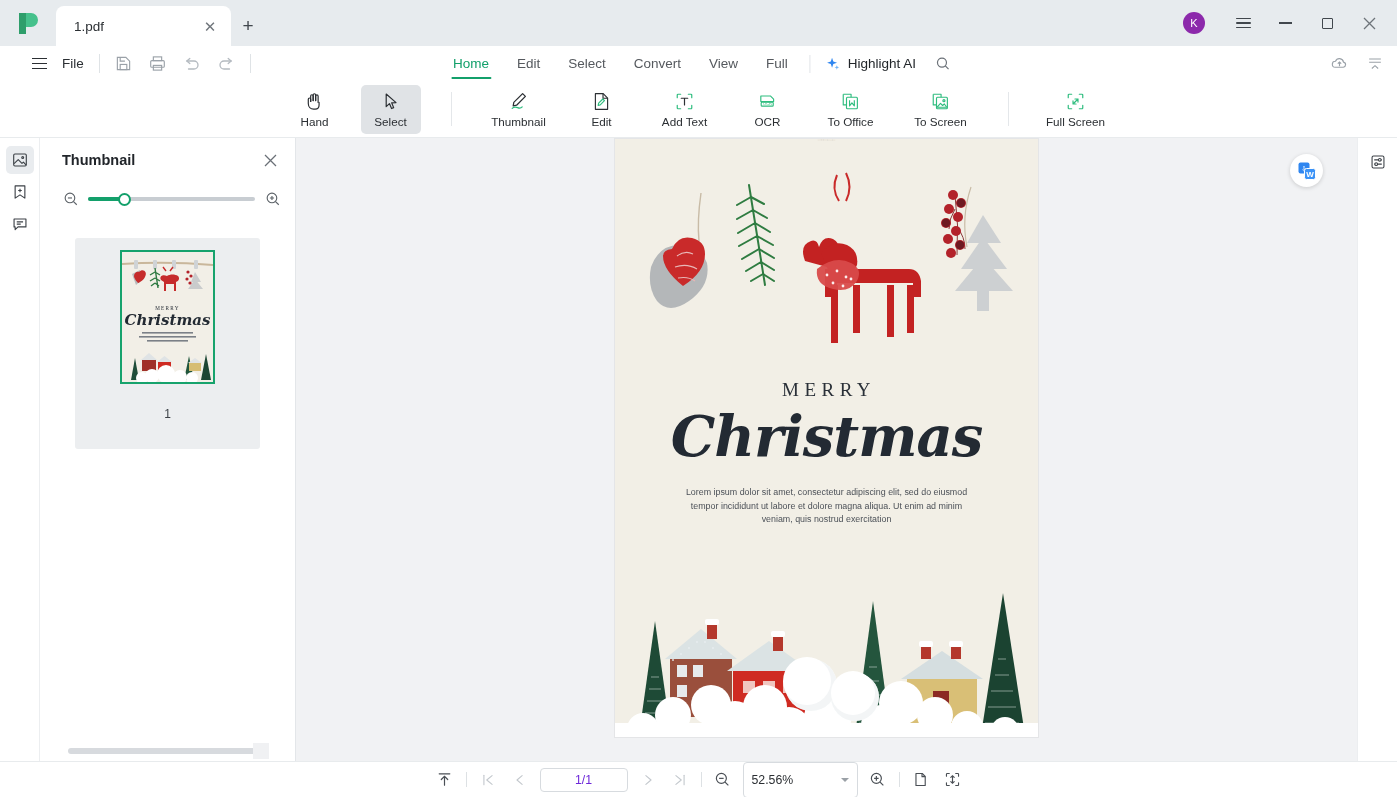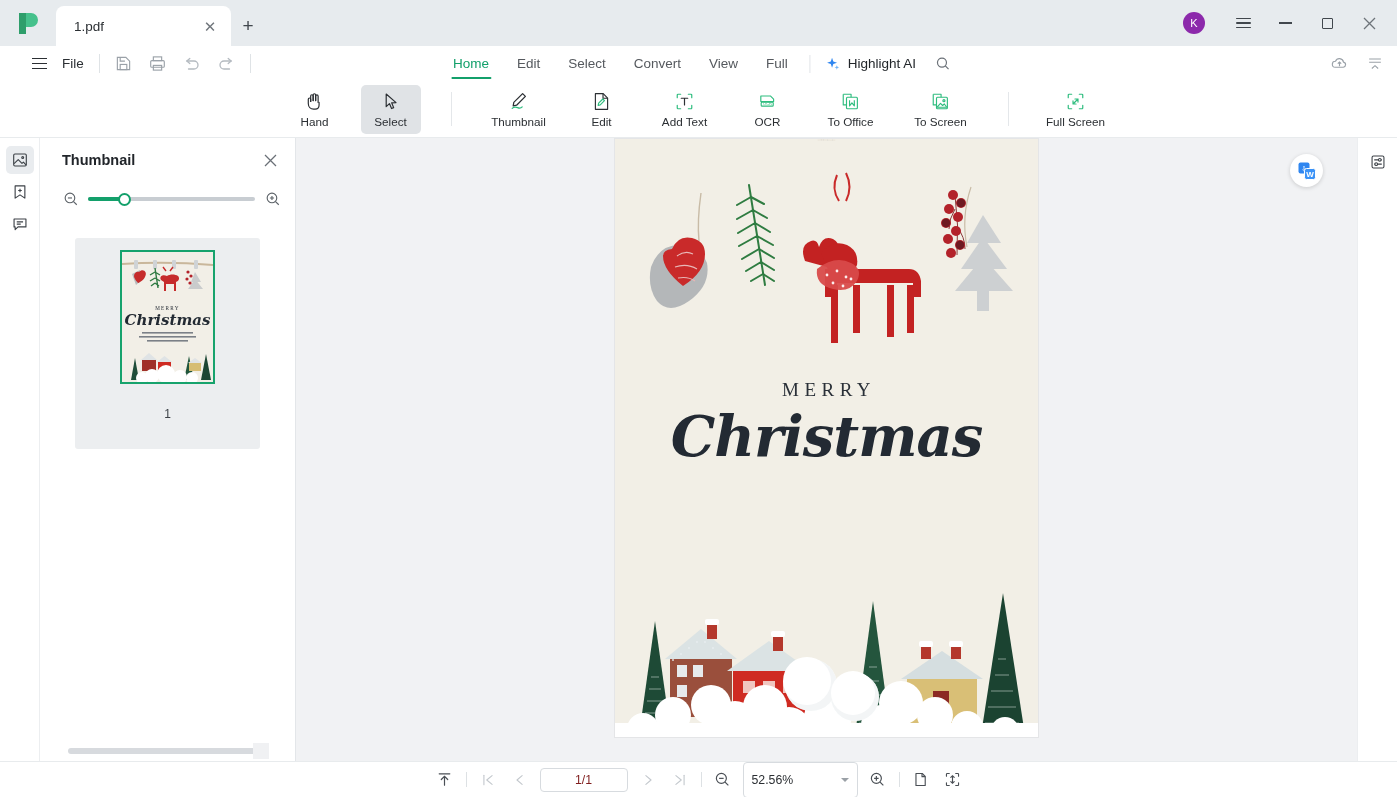--- a/index.html
+++ b/index.html
@@ -190,21 +190,21 @@
   .bottombar {
     height: 36px; flex: 0 0 36px; background: #fff;
     display: flex; align-items: center; justify-content: center; gap: 0;
     border-top: 1px solid #e8ebed;
   }
   .bb-ico { width: 32px; height: 28px; display: flex; align-items: center; justify-content: center; color: #4a4f55; }
   .bb-ico.dim { color: #c3c8cd; }
   .bb-sep { width: 1px; height: 15px; background: #dde1e4; margin: 0 5px; }
   .page-box {
     width: 88px; height: 24px; border: 1px solid #d7dbdf; border-radius: 4px;
-    display: flex; align-items: center; justify-content: center; font-size: 12.3px; color: #7f1d1d;
+    display: flex; align-items: center; justify-content: center; font-size: 12.3px; color: #6d28d9;
     margin: 0 4px;
   }
   .zoom-box {
     width: 115px; height: 36px; border: 1px solid #d7dbdf; border-radius: 4px;
     display: flex; align-items: center; padding: 0 8px; margin: 0 4px;
   }
   .zoom-val { font-size: 12.3px; color: #2b2f33; flex: 1; }
   .caret { width: 0; height: 0; border-left: 4px solid transparent; border-right: 4px solid transparent; border-top: 4.5px solid #9aa0a6; }
 </style>
 </head>
@@ -625,20 +625,21 @@
           <g fill="#6e1a22">
             <circle cx="346" cy="46" r="4.2"></circle>
               <circle cx="331" cy="66" r="4.2"></circle>
               <circle cx="345" cy="88" r="4.2"></circle>
           </g>
         </svg>
 
         <div class="card-text">
           <div class="merry">MERRY</div>
           <div class="xmas">Christmas</div>
+          <div class="lorem">Lorem ipsum dolor sit amet, consectetur adipiscing elit, sed do eiusmod tempor incididunt ut labore et dolore magna aliqua. Ut enim ad minim veniam, quis nostrud exercitation</div>
         </div>
 
         <svg class="snow-scene" viewBox="0 0 423 180">
           <rect width="423" height="180" fill="#f2efe6"></rect>
 
           <g fill="#1e4a36">
             <path d="M24 178 L40 64 L56 178 Z"></path>
             <path d="M240 178 L258 44 L276 178 Z" fill="#24553d"></path>
             <path d="M366 178 L388 36 L410 178 Z" fill="#1b4331"></path>
           </g>

